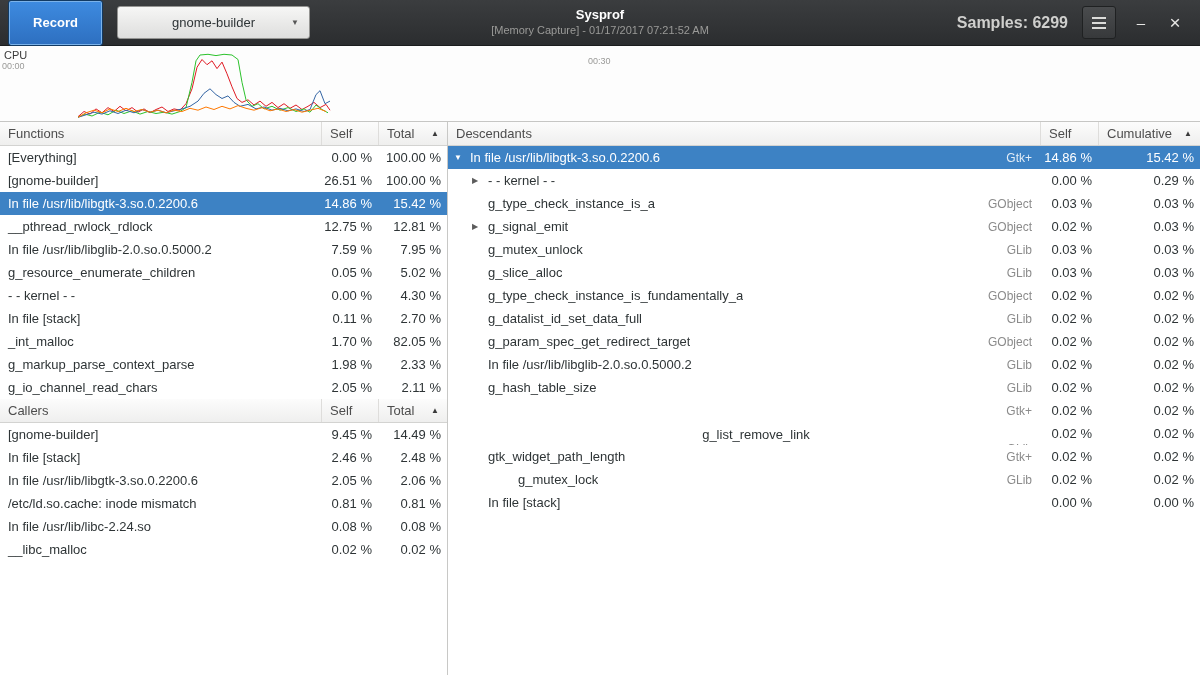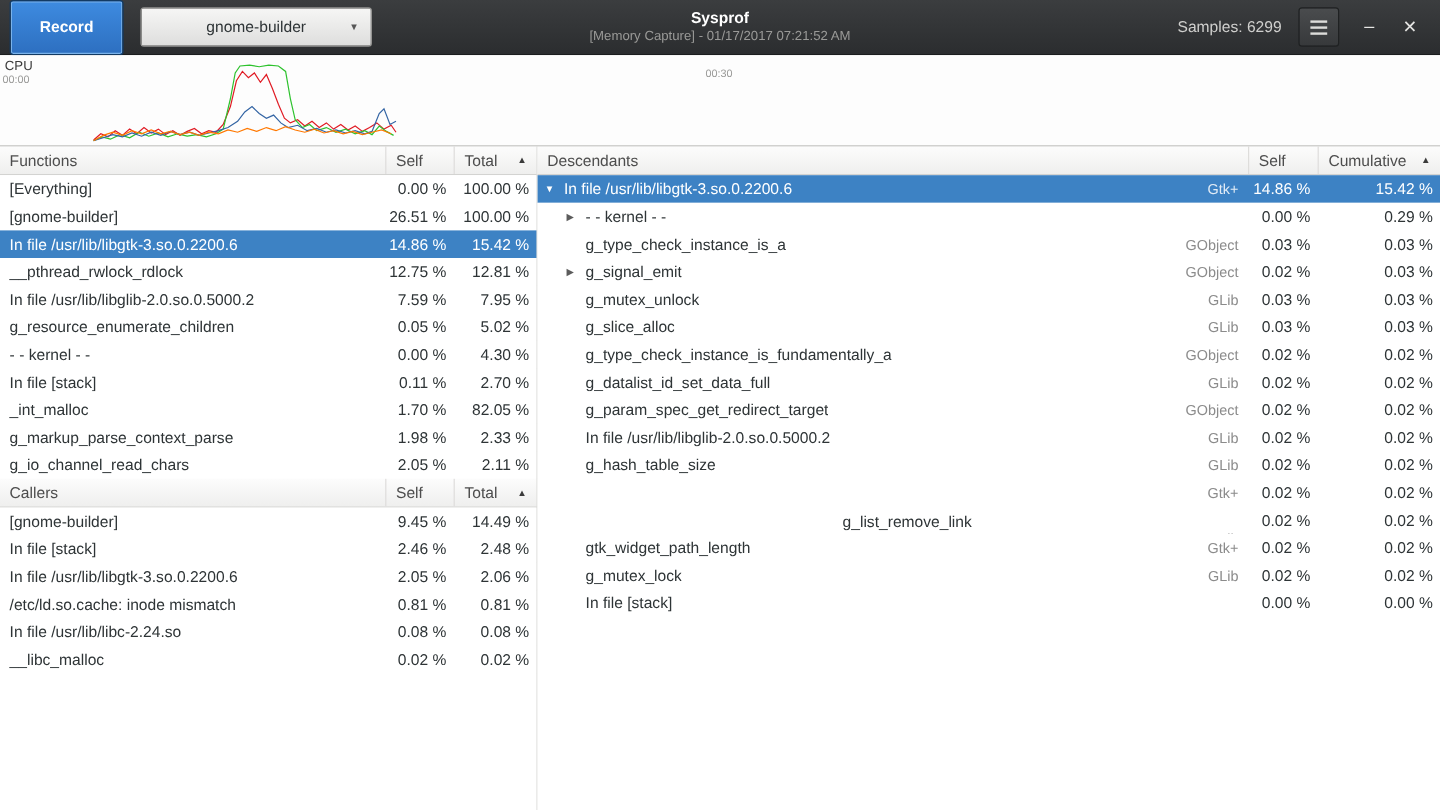--- a/index.html
+++ b/index.html
@@ -38,21 +38,21 @@
     position: absolute; right: 10px; top: 12px;
     font-size: 8px; color: #565656; line-height: 1;
   }
   .title-block {
     position: absolute; left: 0; right: 0; top: 6px;
     text-align: center; pointer-events: none;
   }
   .app-title { font-weight: bold; font-size: 13px; color: #ffffff; line-height: 17px; }
   .app-subtitle { font-size: 11px; color: #9a9a98; line-height: 14px; }
   .header-right { margin-left: auto; display: flex; align-items: center; z-index: 2; }
-  .samples { color: #cfcfcd; font-size: 13px; margin-right: 14px; }
+  .samples { color: #cfcfcd; font-size: 16px; margin-right: 14px; font-weight: bold; }
   .menu-btn {
     width: 34px; height: 33px;
     background: linear-gradient(to bottom, #4a4c4e, #37393b);
     border: 1px solid #1f2122; border-radius: 3px;
     display: flex; flex-direction: column; align-items: center; justify-content: center;
     cursor: pointer;
   }
   .menu-btn .bar { width: 14px; height: 2px; background: #dcdcda; margin: 1.5px 0; }
   .winctl { width: 34px; height: 33px; display: flex; align-items: center; justify-content: center;
             color: #e6e6e4; cursor: pointer; }
@@ -403,21 +403,21 @@
           <div class="trow">
             <div class="cell cname" style="padding-left: 24px;">
               <span class="expander"></span>
               <span class="dlabel">gtk_widget_path_length</span>
               <span class="dcat">Gtk+</span>
             </div>
             <div class="cell cnum cself2">0.02 %</div>
             <div class="cell cnum ccum">0.02 %</div>
           </div>
           <div class="trow">
-            <div class="cell cname" style="padding-left: 24px;">
+            <div class="cell cname" style="padding-left: 24px; gap: 30px;">
               <span class="expander"></span>
               <span class="dlabel">g_mutex_lock</span>
               <span class="dcat">GLib</span>
             </div>
             <div class="cell cnum cself2">0.02 %</div>
             <div class="cell cnum ccum">0.02 %</div>
           </div>
           <div class="trow">
             <div class="cell cname" style="padding-left: 24px;">
               <span class="expander"></span>

